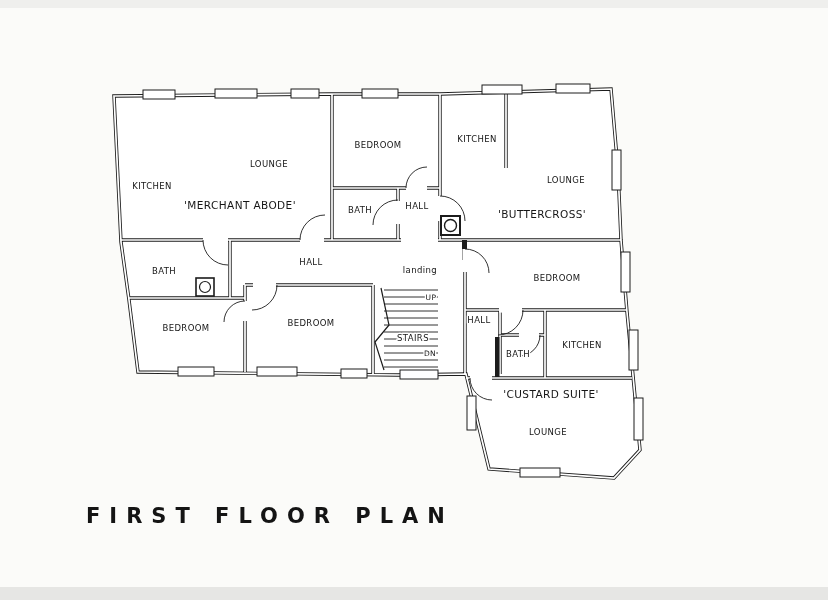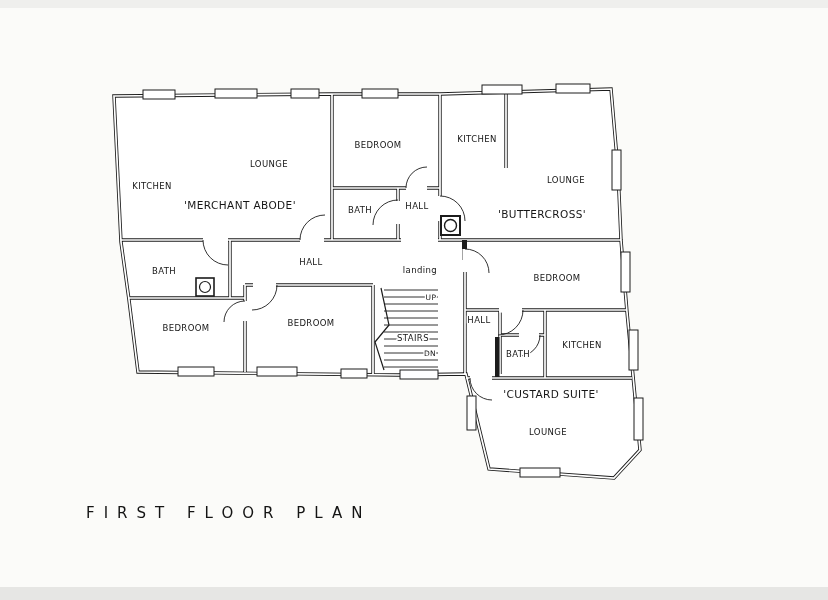--- a/index.html
+++ b/index.html
@@ -3,21 +3,21 @@
 <meta charset="utf-8">
 <style>
   html,body{margin:0;padding:0;}
   body{background:#f2f2f0;font-family:"Liberation Sans",sans-serif;}
   .page{position:relative;width:828px;height:600px;background:#fbfbf9;overflow:hidden;}
   .strip-top{position:absolute;left:0;top:0;width:828px;height:8px;background:#efefed;}
   .strip-bottom{position:absolute;left:0;bottom:0;width:828px;height:13px;background:#e6e6e4;}
   .plan-title{
     position:absolute;left:86px;top:504px;
     font-family:"DejaVu Sans",sans-serif;
-    font-size:15px;letter-spacing:9px;color:#141414;font-weight:400;
+    font-size:21px;letter-spacing:9px;color:#141414;font-weight:700;
     white-space:nowrap;
   }
   svg{position:absolute;left:0;top:0;}
   svg text{
     font-family:"DejaVu Sans",sans-serif;
     fill:#161616;
     text-anchor:middle;
     letter-spacing:0.4px;
     paint-order:stroke;
     stroke:#ffffff;stroke-width:2.6px;stroke-linejoin:round;

